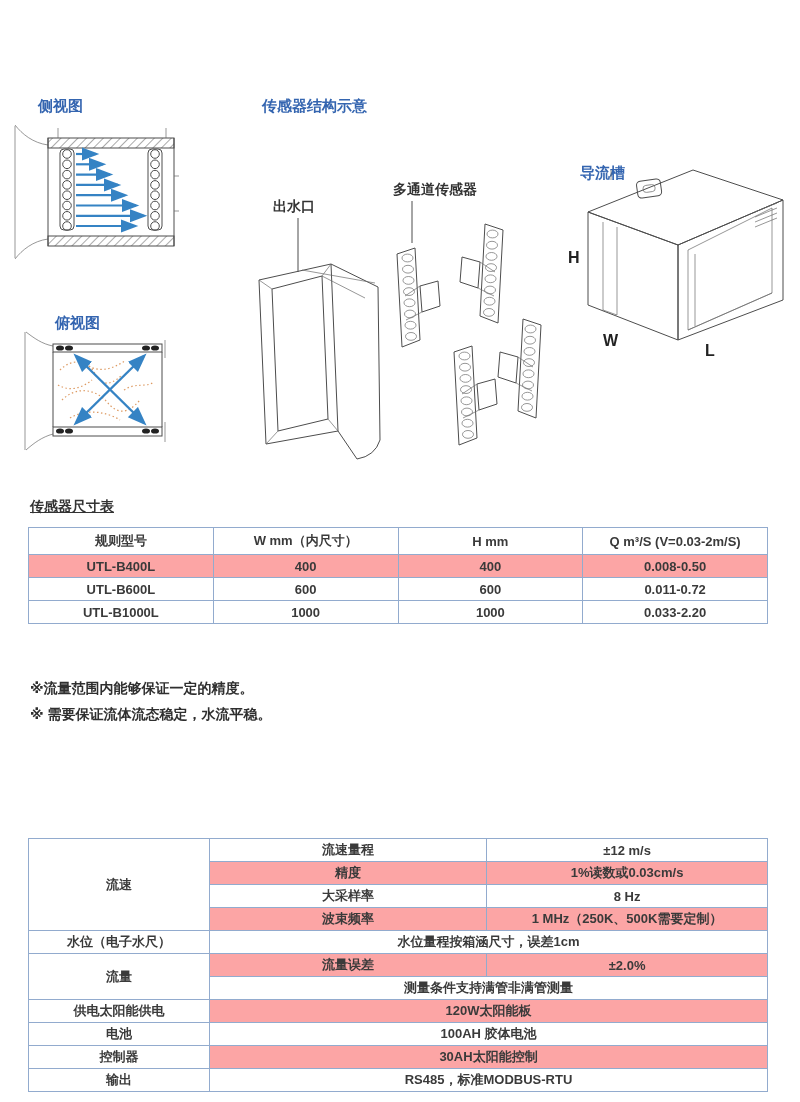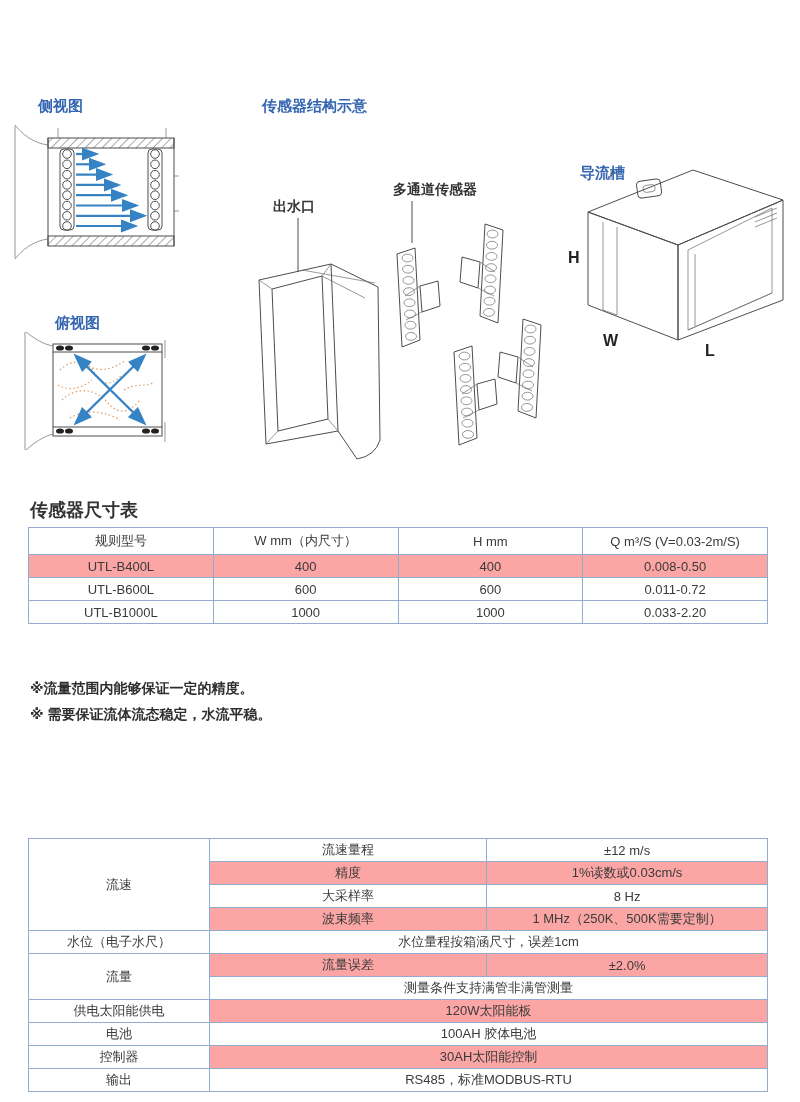--- a/index.html
+++ b/index.html
@@ -2,26 +2,26 @@
 <html><head>
 <meta charset="utf-8">
 <style>
   html,body { margin:0; padding:0; background:#ffffff; }
   .page {
     position:relative; width:800px; height:1102px; background:#ffffff;
     font-family:"Liberation Sans","DejaVu Sans",sans-serif; overflow:hidden;
   }
   .h1 { position:absolute; font-size:27px; font-weight:bold; color:#2b5fad; letter-spacing:1px; }
   .bluelabel { position:absolute; font-size:15px; font-weight:bold; color:#3465b0; }
-  .caption { position:absolute; font-size:18px; font-weight:bold; color:#333333; }
+  .caption { position:absolute; font-size:14px; font-weight:bold; color:#333333;text-decoration:underline; }
   .note { position:absolute; font-size:14px; font-weight:bold; color:#2f2f2f; }
   .abs { position:absolute; }
   table { border-collapse:collapse; table-layout:fixed; font-size:13px; color:#3a3a3a; width:740px; }
   .dtable, .ttable { border:1px solid #7f9cc4; }
-  td, th { border:1px solid #92abce; text-align:center; padding:2px 4px; font-weight:normal; overflow:hidden; white-space:nowrap; }
+  td, th { border:1px solid #92abce; text-align:center; padding:2px 4px; font-weight:bold; overflow:hidden; white-space:nowrap; }
   .dtable th { height:22px; background:#ffffff; }
   .dtable td { height:18px; }
   .ttable td { height:17px; }
   .blue { background:#fca5a5; }
   svg { position:absolute; overflow:visible; }
   .dwg { stroke:#4d4d4d; stroke-width:1; fill:none; }
   .dwg-thin { stroke:#6a6a6a; stroke-width:0.7; fill:none; }
   .svglabel { font-family:"Liberation Sans","DejaVu Sans",sans-serif; font-size:14px; font-weight:bold; fill:#333333; }
   .svgdim { font-family:"Liberation Sans","DejaVu Sans",sans-serif; font-size:16px; font-weight:bold; fill:#222222; }
 </style>

